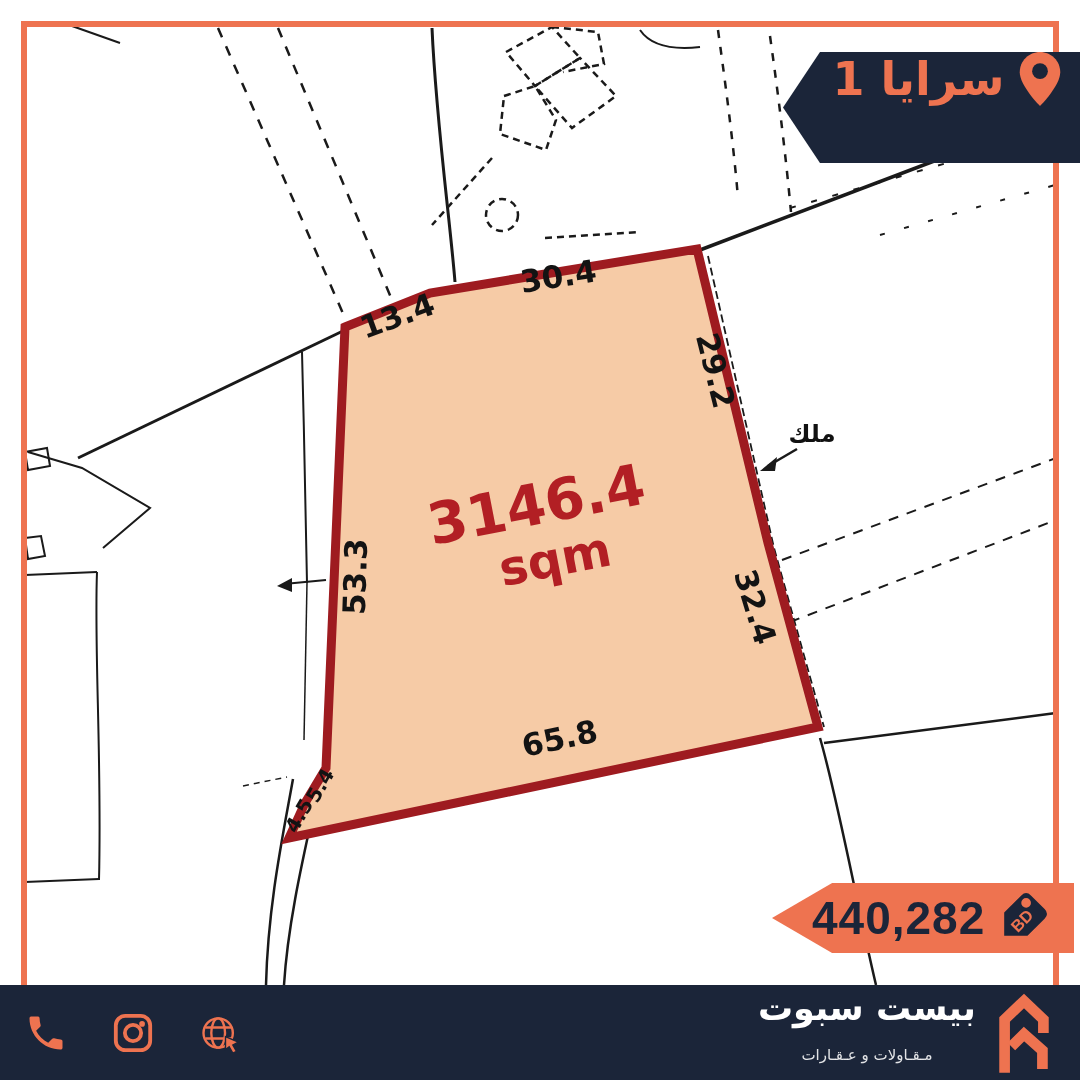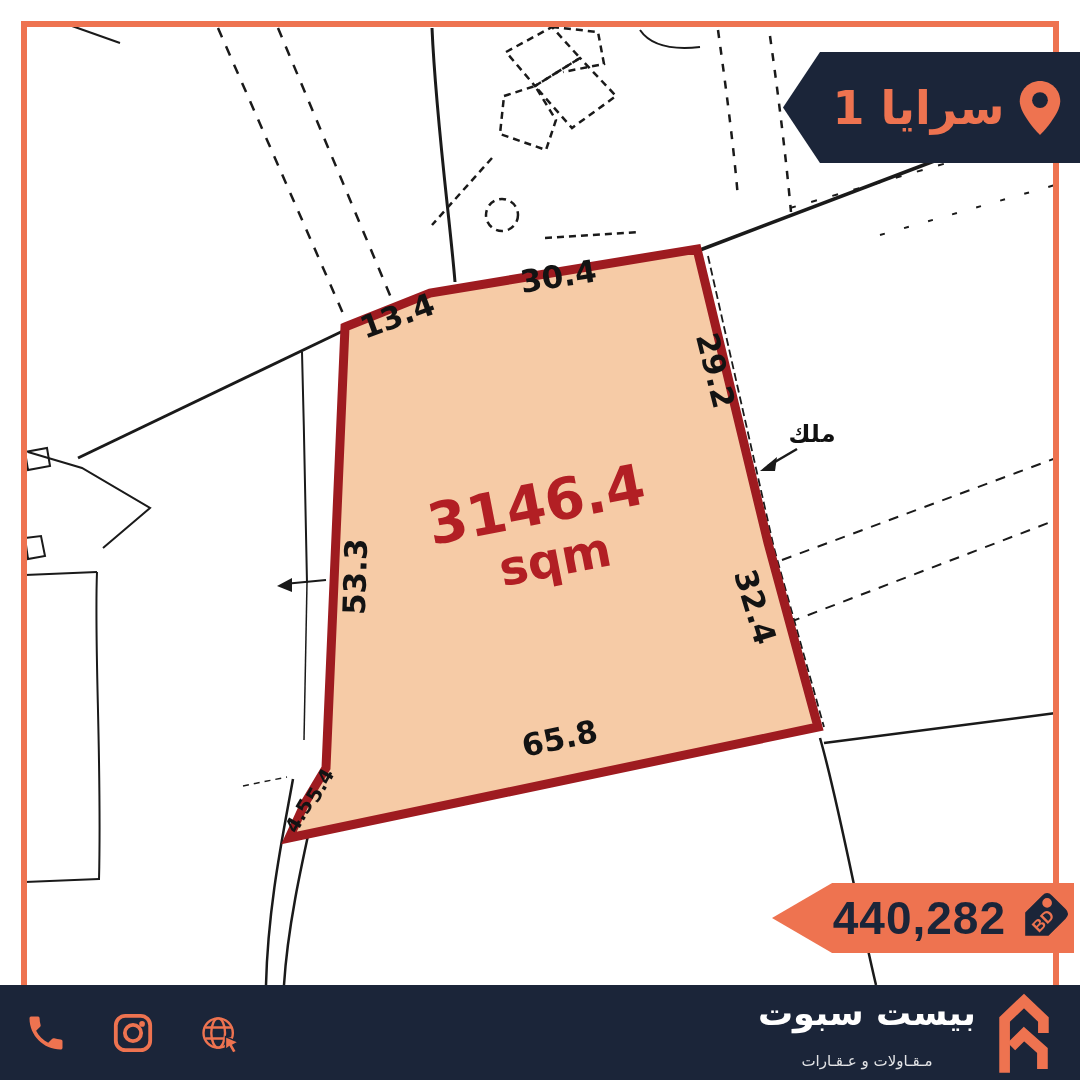--- a/index.html
+++ b/index.html
@@ -24,39 +24,39 @@
   .area-num{fill:var(--area-text,#b21f24);font-weight:bold;font-size:57px;font-family:"DejaVu Sans",sans-serif}
   .area-unit{fill:var(--area-text,#b21f24);font-weight:bold;font-size:48px;font-family:"DejaVu Sans",sans-serif}
   .owner{fill:#111;font-weight:bold;font-size:24px}
 
   
   .frame{position:absolute;left:21px;top:21px;right:21px;bottom:21px;
     border:6px solid var(--accent-orange,#ee7350);z-index:2;pointer-events:none}
 
   
   .location-banner{position:absolute;left:783px;top:52px;width:297px;height:111px;
-    background:var(--navy,#1b2539);z-index:3;display:flex;align-items:center;justify-content:center;
+    background:var(--navy,#1b2539);z-index:3;display:flex;align-items:flex-start;justify-content:center;
     gap:14px;padding-left:30px;
     clip-path:polygon(0 50%,12.45% 0,100% 0,100% 100%,12.45% 100%)}
   .location-banner .label{color:var(--accent-orange,#ee7350);font-weight:bold;font-size:46px;white-space:nowrap}
 
   
   .price-banner{position:absolute;left:772px;top:883px;width:302px;height:70px;
-    background:var(--accent-orange,#ee7350);z-index:3;display:flex;align-items:center;justify-content:flex-end;
+    background:var(--accent-orange,#ee7350);z-index:3;display:flex;align-items:center;justify-content:flex-start;
     gap:6px;padding-left:40px;
     clip-path:polygon(0 50%,19.9% 0,100% 0,100% 100%,19.9% 100%)}
   .price-banner .amount{color:var(--navy,#1b2539);font-weight:bold;font-size:46px;letter-spacing:1px;white-space:nowrap}
 
   
   .footer{position:absolute;left:0;bottom:0;width:1080px;height:95px;background:var(--navy,#1b2539);
     z-index:4;display:flex;align-items:center;padding:0 24px}
   .contact{display:flex;align-items:center;gap:44px}
   .contact-item{display:flex;align-items:center;gap:11px}
   .contact-item .txt{color:#fff;font-weight:bold;font-size:37px;letter-spacing:.5px}
-  .brand{margin-left:auto;display:flex;align-items:center;gap:16px}
+  .brand{margin-left:auto;display:flex;gap:16px}
   .brand-text{text-align:center;direction:rtl}
   .brand-name{color:#fff;font-weight:bold;font-size:35px;line-height:1.05}
   .brand-tagline{color:rgba(255,255,255,.88);font-size:15px;margin-top:20px;letter-spacing:1px}
 </style>
 </head>
 <body>
 
 <div class="canvas">
 
   <svg class="map-svg" width="1080" height="1080" viewBox="0 0 1080 1080">

